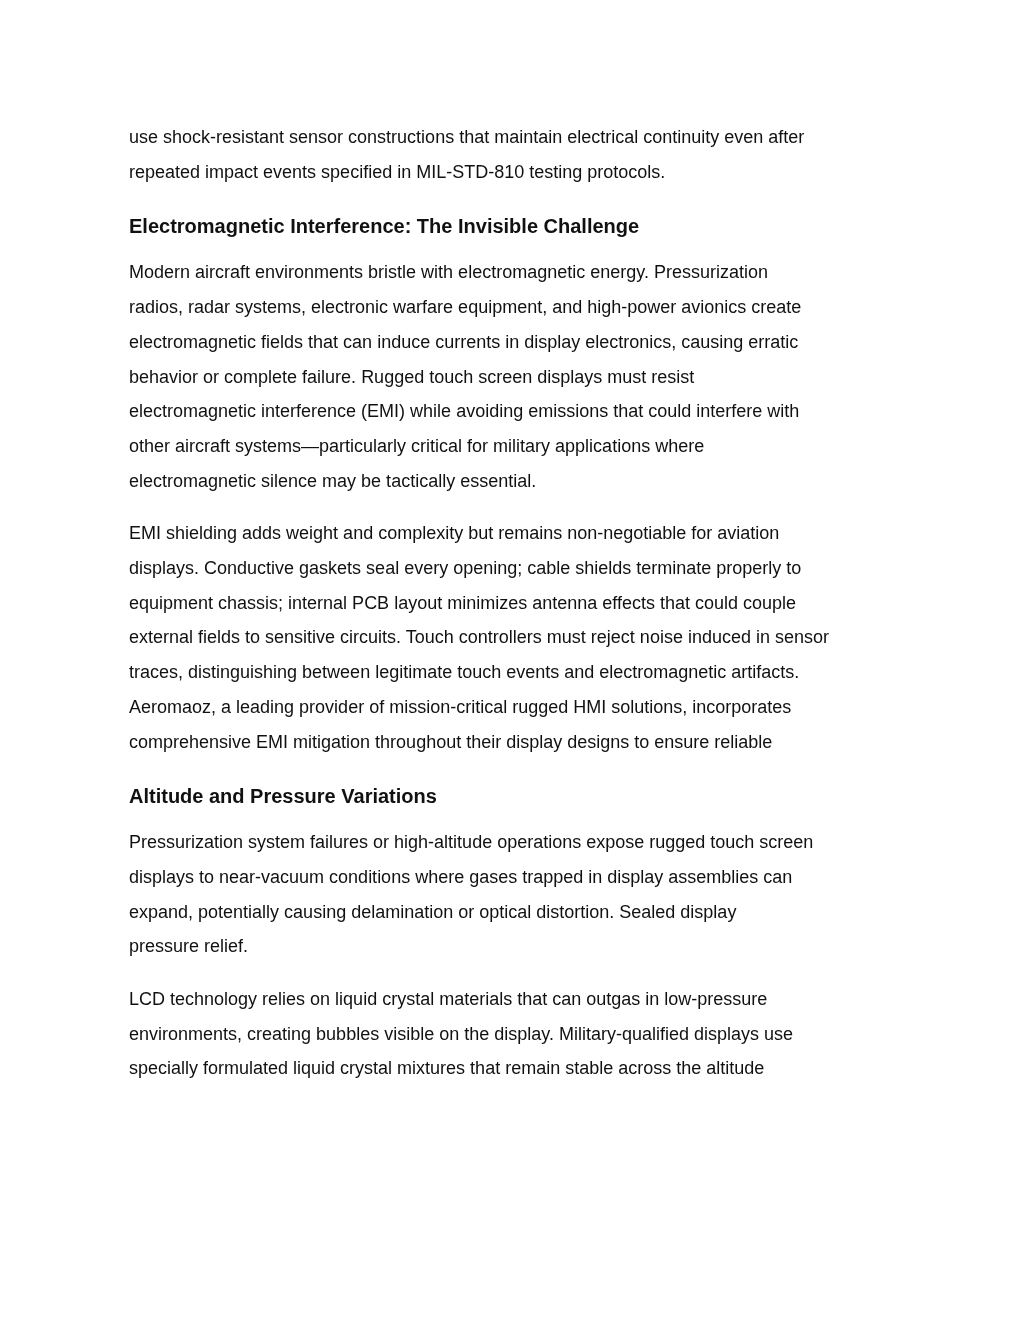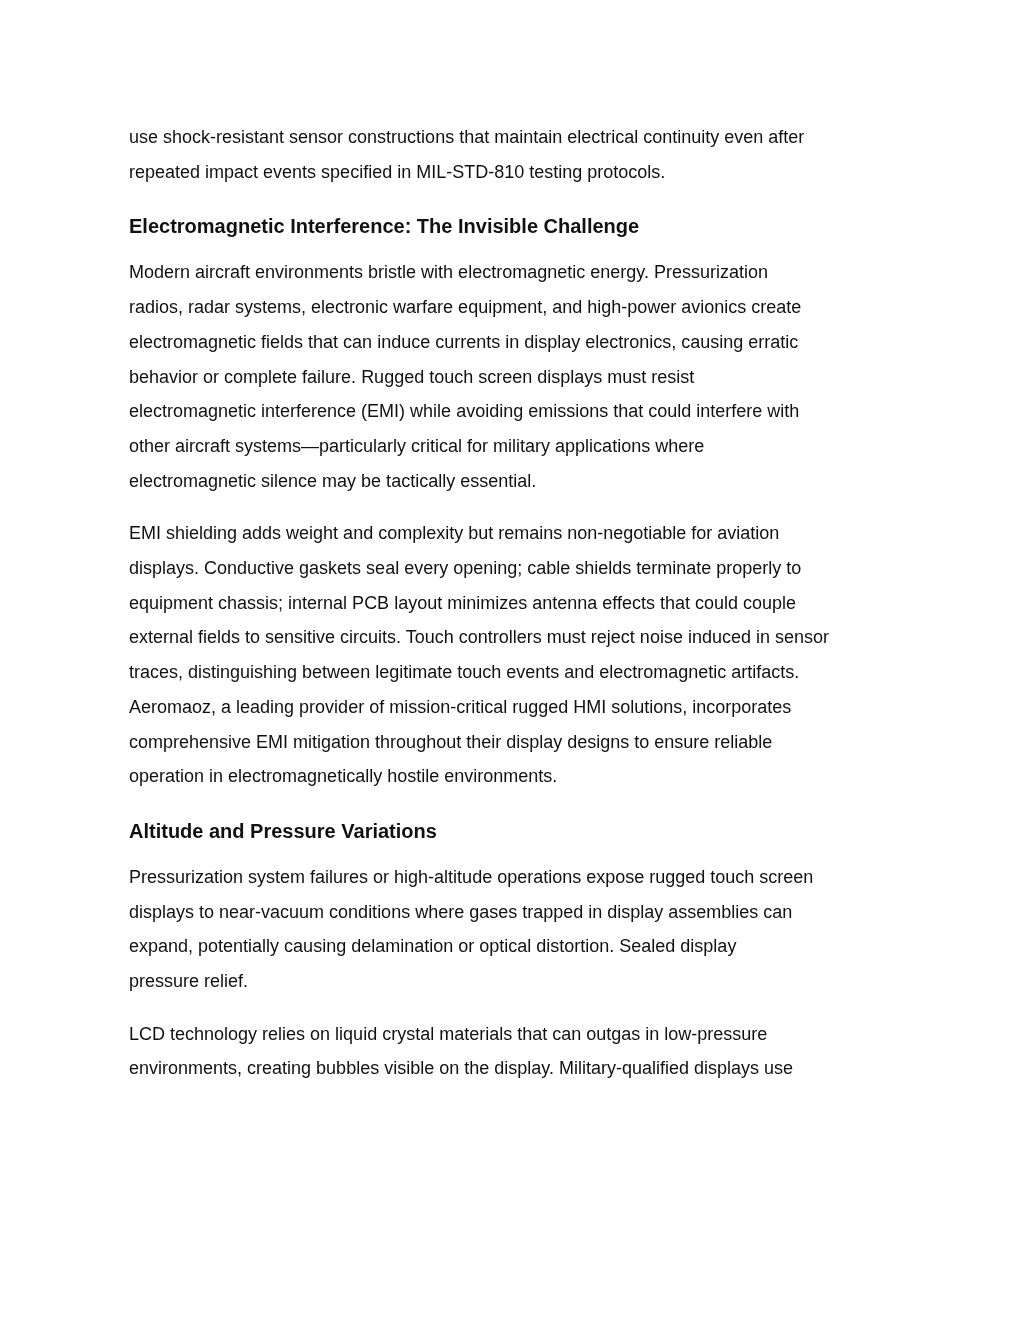--- a/index.html
+++ b/index.html
@@ -39,34 +39,34 @@
   <div class="gap-p"></div>
 
   <p class="para">
     <span class="line">EMI shielding adds weight and complexity but remains non-negotiable for aviation</span>
     <span class="line">displays. Conductive gaskets seal every opening; cable shields terminate properly to</span>
     <span class="line">equipment chassis; internal PCB layout minimizes antenna effects that could couple</span>
     <span class="line">external fields to sensitive circuits. Touch controllers must reject noise induced in sensor</span>
     <span class="line">traces, distinguishing between legitimate touch events and electromagnetic artifacts.</span>
     <span class="line">Aeromaoz, a leading provider of mission-critical rugged HMI solutions, incorporates</span>
     <span class="line">comprehensive EMI mitigation throughout their display designs to ensure reliable</span>
-    <span class="line">operation in electromagnetically hostile environments.</span>
   </p>
 
   <div style="height:20px"></div>
   <h2>Altitude and Pressure Variations</h2>
   <div style="height:12px"></div>
 
   <p class="para">
     <span class="line"><span>Pressurization system failures or high-altitude operations expose </span><b>rugged touch screen</b></span>
     <span class="line"><b>displays</b><span> to near-vacuum conditions where gases trapped in display assemblies can</span></span>
     <span class="line">expand, potentially causing delamination or optical distortion. Sealed display</span>
     <span class="line">pressure relief.</span>
   </p>
 
   <div class="gap-p"></div>
 
   <p class="para">
     <span class="line">LCD technology relies on liquid crystal materials that can outgas in low-pressure</span>
     <span class="line">environments, creating bubbles visible on the display. Military-qualified displays use</span>
+    <span class="line">specially formulated liquid crystal mixtures that remain stable across the altitude</span>
   </p>
 
 </div>
 
 </body></html>

